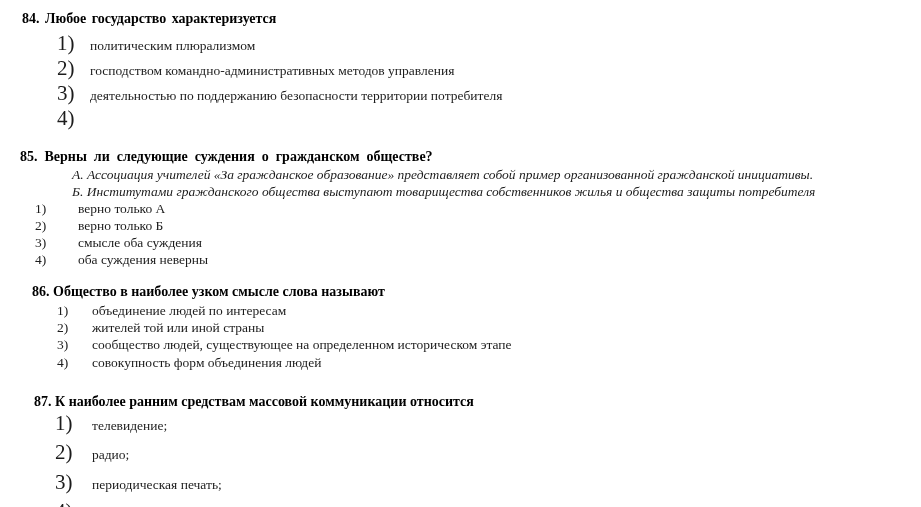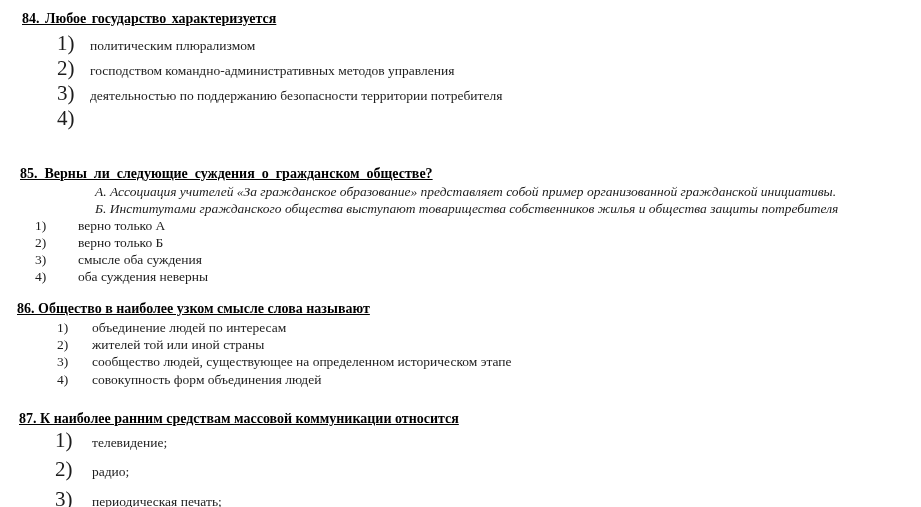--- a/index.html
+++ b/index.html
@@ -10,51 +10,50 @@
     font-family: "Liberation Serif", "DejaVu Serif", serif;
     overflow: hidden;
   }
   .doc { padding-top: 1px; }
   .q-title {
     font-weight: bold;
     font-size: 14px;
     color: #000000;
     line-height: 15px;
     white-space: nowrap;
-    text-decoration: underline;
   }
   .row { display: flex; align-items: baseline; white-space: nowrap; }
   .num { flex: 0 0 auto; display: inline-block; }
   .opt-text { font-size: 13.5px; }
   .spaced { letter-spacing: 0.55px; }
 
   
   .q84 .q-title { margin: 10px 0 6px 22px; word-spacing: 2px; }
   .q84 .row { margin-left: 57px; line-height: 23px; }
   .q84 .num { font-size: 21px; width: 33px; }
 
   
-  .q85 .q-title { margin: 36px 0 3px 20px; word-spacing: 3.5px; }
+  .q85 .q-title { margin: 19px 0 3px 20px; word-spacing: 3.5px; }
   .stmt {
-    margin-left: 95px;
+    margin-left: 72px;
     font-style: italic;
     font-size: 13.5px;
     line-height: 16.5px;
     white-space: nowrap;
   }
   .q85 .row { margin-left: 35px; line-height: 17px; }
   .q85 .num { font-size: 13.5px; width: 43px; }
 
   
-  .q86 .q-title { margin: 16px 0 3px 17px; }
+  .q86 .q-title { margin: 16px 0 3px 32px; }
   .q86 .row { margin-left: 57px; line-height: 17.2px; }
   .q86 .num { font-size: 13.5px; width: 35px; }
 
   
-  .q87 .q-title { margin: 23px 0 1px 19px; }
+  .q87 .q-title { margin: 23px 0 1px 34px; }
   .q87 .row { margin-left: 55px; line-height: 27.5px; }
   .q87 .num { font-size: 21px; width: 37px; }
 </style>
 </head>
 <body>
 
 <div class="doc">
 
   <section class="q q84">
     <div class="q-title">84. Любое государство характеризуется</div>

